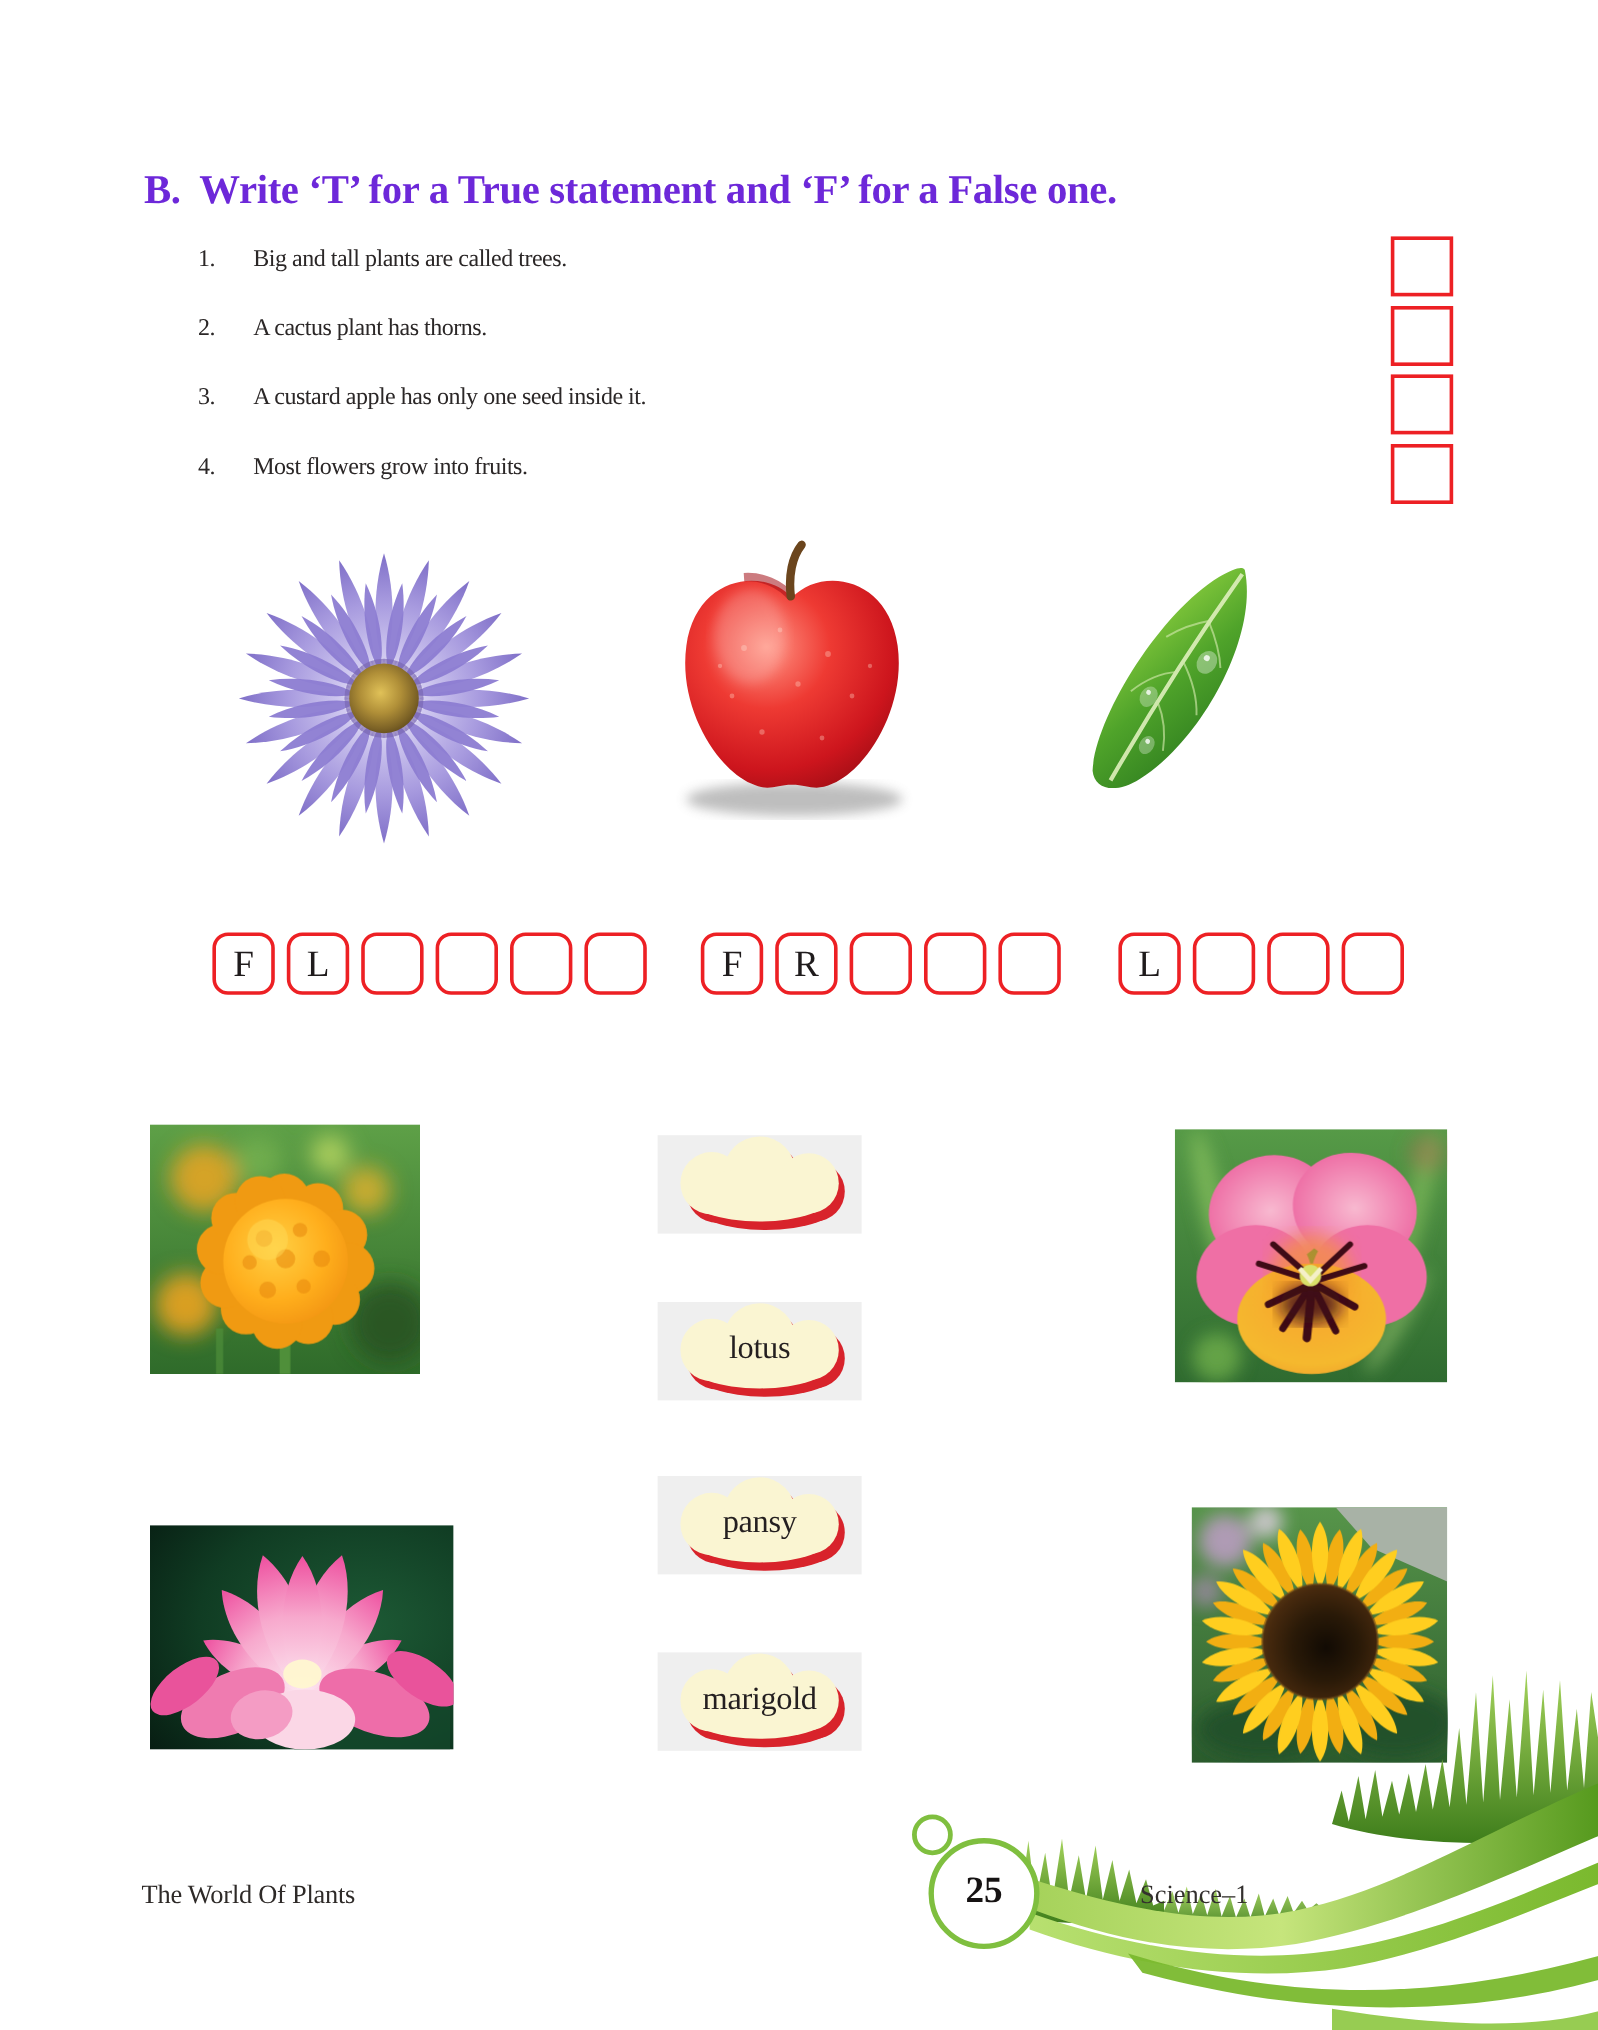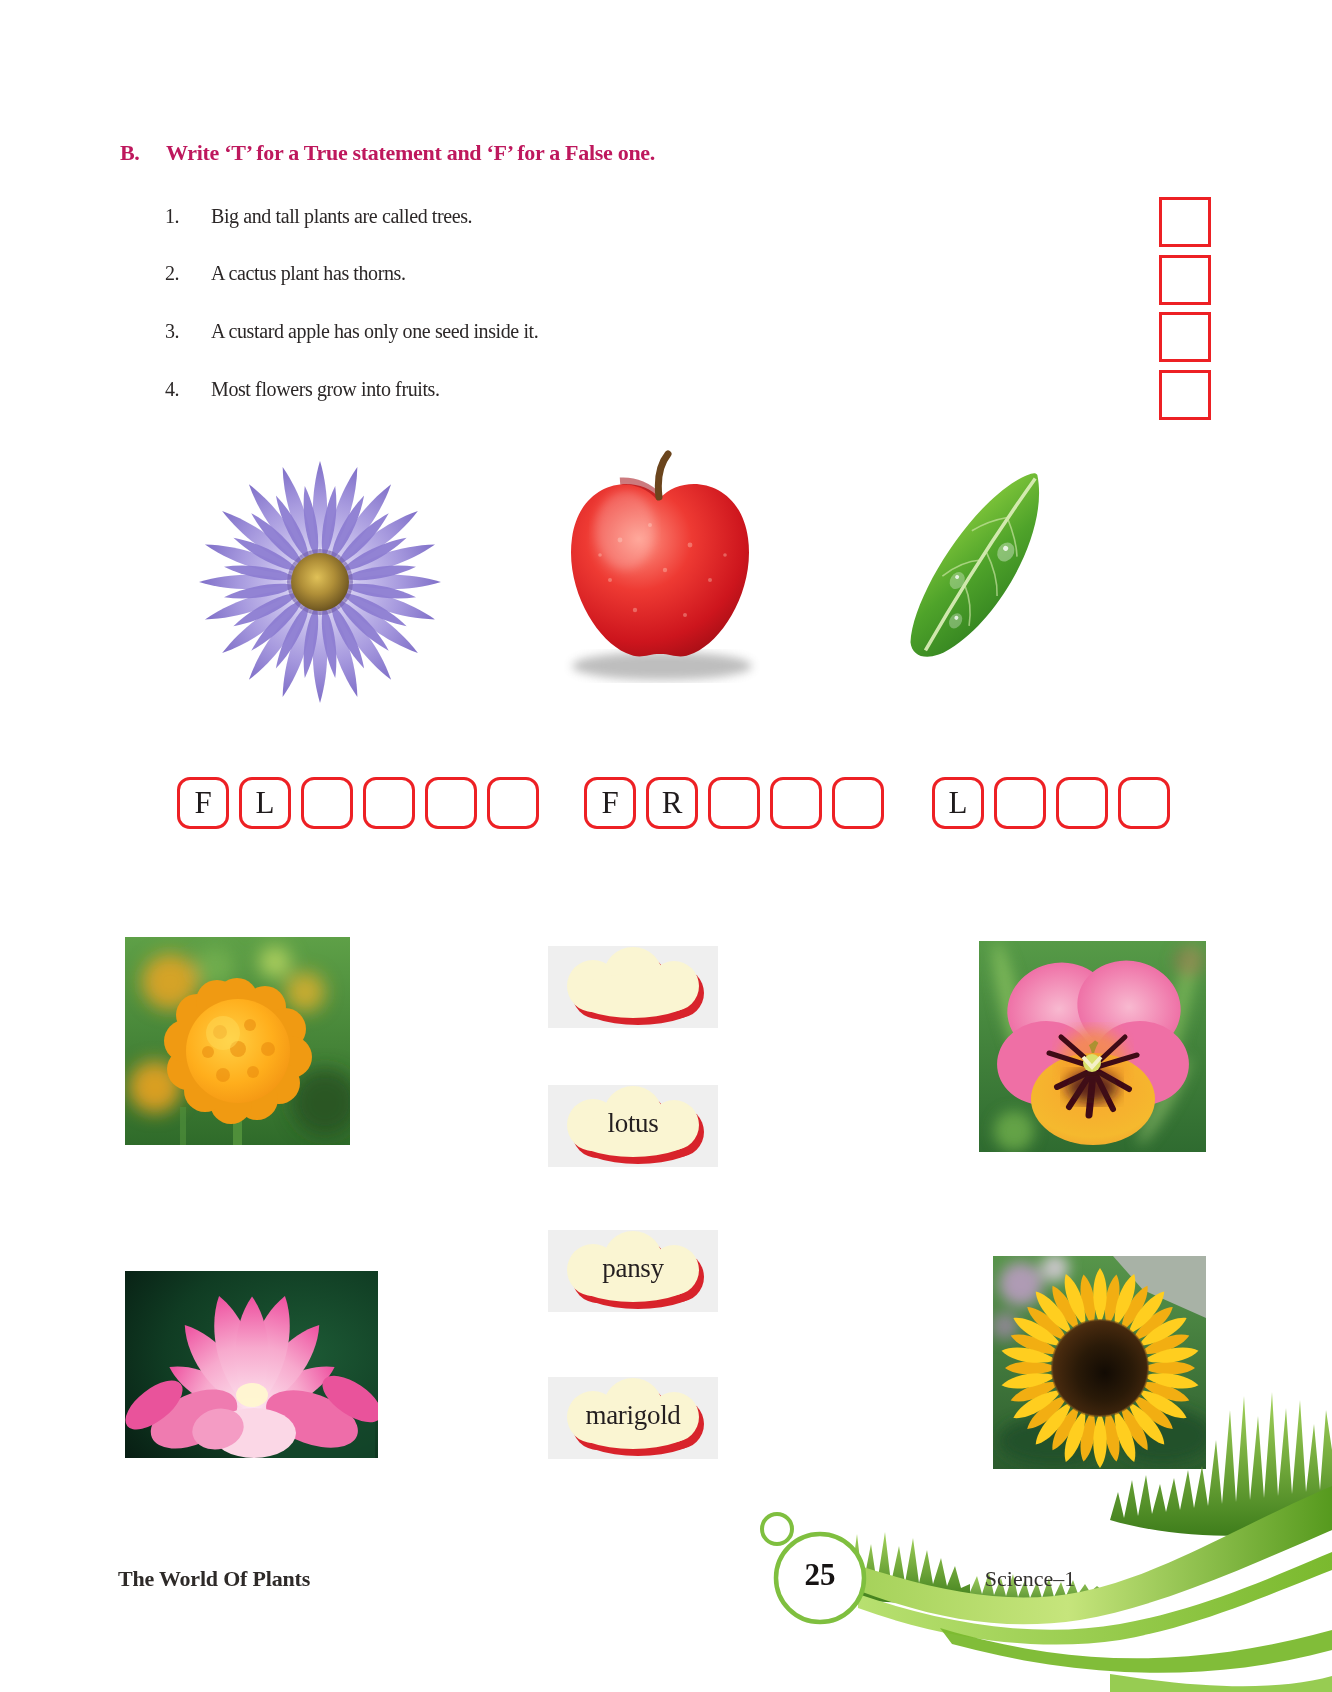--- a/index.html
+++ b/index.html
@@ -3,21 +3,21 @@
 <meta charset="utf-8">
 <style>
   html,body{margin:0;padding:0;background:#888;}
   #page{
     position:relative;width:1332px;height:1692px;margin:0 auto;
     background:#ffffff;overflow:hidden;
     font-family:"Liberation Serif",serif;color:#231f20;
   }
   .abs{position:absolute;}
   
-  .heading{font-weight:bold;color:#be185d;font-size:22px;letter-spacing:-0.3px;}
+  .heading{font-weight:bold;color:#6d28d9;font-size:34px;letter-spacing:-0.3px;}
   .heading .hletter{display:inline-block;width:46px;}
   
   .stmt{font-size:20px;color:#2b2727;letter-spacing:-0.4px;}
   .stmt .num{display:inline-block;width:46px;}
   
   .ansbox{width:46px;height:44px;border:3px solid #ed2024;background:#fff;}
   
   .lettergroup{display:flex;gap:10px;}
   .letterbox{
     width:46px;height:46px;border:3px solid #ed2024;border-radius:13px;
@@ -31,21 +31,21 @@
     position:absolute;left:0;top:8px;width:170px;height:60px;
     display:flex;align-items:center;justify-content:center;
     font-size:27px;color:#241f20;letter-spacing:-0.3px;
   }
   .photo svg{display:block;}
   
   .booktitle{font-size:22px;color:#2e2a28;letter-spacing:-0.2px;}
   .pagenum{
     width:88px;text-align:center;font-size:31px;font-weight:bold;color:#161313;font-family:Liberation Serif, serif;
   }
-  .seriestitle{width:160px;text-align:center;font-size:22px;color:#33302e;}
+  .seriestitle{width:160px;font-size:22px;color:#33302e;}
 </style>
 </head>
 <body>
 
 <div id="page">
 
   <div class="abs heading" style="left:120px;top:140px;width:1000px;">
     <span class="hletter">B.</span><span>Write ‘T’ for a True statement and ‘F’ for a False one.</span>
   </div>
 
@@ -535,15 +535,15 @@
     <path d="M218,214 C310,246 400,258 480,244 C560,230 630,198 692,172 L692,190 C630,214 560,246 480,260 C400,272 305,260 218,228 Z" fill="url(#ft-band2)"></path>
     <path d="M300,248 C420,284 540,292 692,250 L692,270 C560,306 430,296 312,264 Z" fill="#7ab92e" opacity="0.95"></path>
     <path d="M470,294 C570,310 640,310 692,296 L692,312 L470,312 Z" fill="#8cc63f" opacity="0.9"></path>
 
     <circle cx="137" cy="149" r="15" fill="#ffffff" stroke="#7fbf3f" stroke-width="4"></circle>
     <circle cx="180" cy="198" r="44" fill="#ffffff" stroke="#7fbf3f" stroke-width="4.5"></circle>
   </svg>
 
   <div class="abs pagenum" style="left:776px;top:1557px;">25</div>
   <div class="abs seriestitle" style="left:950px;top:1566px;">Science–1</div>
-  <div class="abs booktitle" style="left:118px;top:1566px;font-weight:bold;">The World Of Plants</div>
+  <div class="abs booktitle" style="left:118px;top:1566px;">The World Of Plants</div>
 
 </div>
 
 </body></html>

